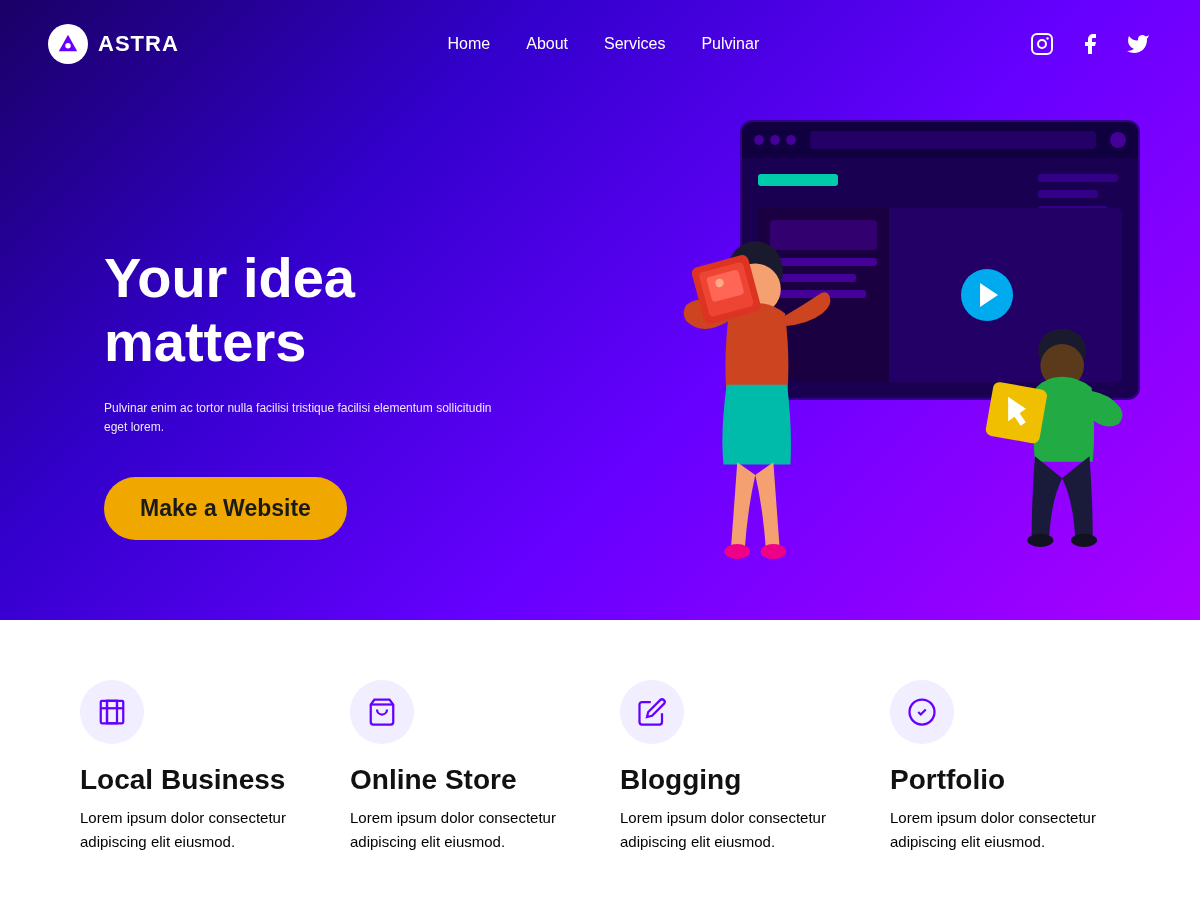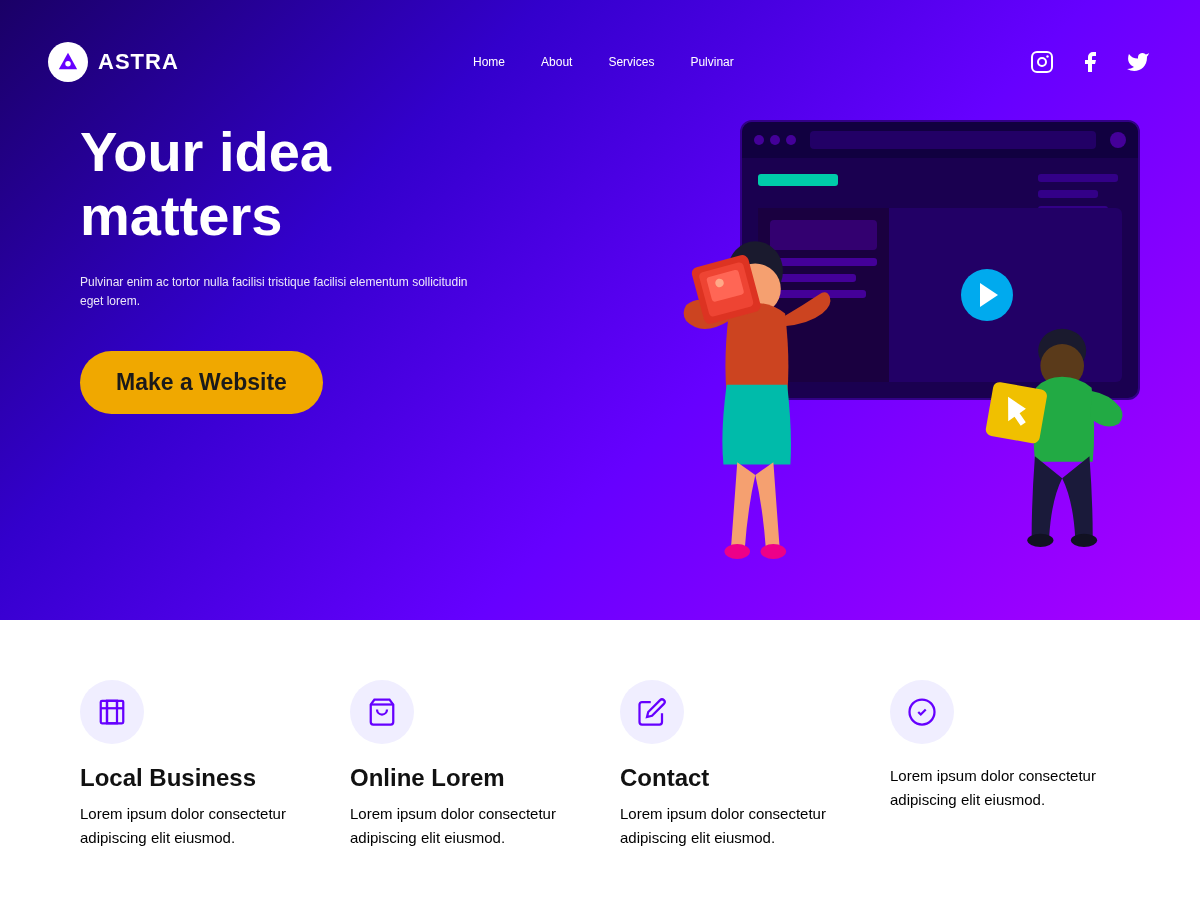--- a/index.html
+++ b/index.html
@@ -7,21 +7,20 @@
 
     
     header {
       position: absolute;
       top: 0; left: 0; right: 0;
       display: flex;
       align-items: center;
       justify-content: space-between;
       padding: 24px 48px;
       z-index: 10;
-      margin-top: 18px;
     }
     .logo {
       display: flex;
       align-items: center;
       gap: 10px;
       color: white;
       text-decoration: none;
     }
     .logo-icon {
       width: 40px; height: 40px;
@@ -39,21 +38,21 @@
       color: white;
     }
     nav {
       display: flex;
       align-items: center;
       gap: 36px;
     }
     nav a {
       color: white;
       text-decoration: none;
-      font-size: 12px;
+      font-size: 16px;
       font-weight: 500;
     }
     .social-icons {
       display: flex;
       align-items: center;
       gap: 20px;
     }
     .social-icon {
       color: white;
       font-size: 20px;
@@ -61,22 +60,23 @@
       width: 28px; height: 28px;
       display: flex; align-items: center; justify-content: center;
     }
 
     
     .hero {
       background: linear-gradient(135deg, #1a0066 0%, #3300cc 30%, #6600ff 60%, #8800ff 80%, #aa00ff 100%);
       min-height: 620px;
       position: relative;
       display: flex;
-      align-items: flex-start;
+      align-items: flex-end;
       overflow: hidden;
+      padding-left: 24px;
     }
     .hero-content {
       padding: 120px 80px 80px;
       max-width: 550px;
       position: relative;
       z-index: 2;
     }
     .hero-title {
       font-size: 56px;
       font-weight: 800;
@@ -208,21 +208,21 @@
       border-radius: 50%;
       display: flex;
       align-items: center;
       justify-content: center;
       margin-bottom: 20px;
     }
     .service-icon-wrap svg {
       width: 30px; height: 30px;
     }
     .service-title {
-      font-size: 24px;
+      font-size: 28px;
       font-weight: 700;
       color: #111;
       margin-bottom: 10px;
     }
     .service-desc {
       font-size: 15px;
       color: #000000;
       line-height: 1.6;
     }
   </style>
@@ -384,39 +384,40 @@
     </div>
 
     <div class="service-item">
       <div class="service-icon-wrap">
         <svg viewBox="0 0 24 24" fill="none" stroke="#6600ff" stroke-width="1.8" xmlns="http://www.w3.org/2000/svg">
           <path d="M6 2L3 6v14a2 2 0 002 2h14a2 2 0 002-2V6l-3-4z"></path>
           <line x1="3" y1="6" x2="21" y2="6"></line>
           <path d="M16 10a4 4 0 01-8 0"></path>
         </svg>
       </div>
-      <h3 class="service-title">Online Lorem</h3>
+      <h3 class="service-title">Online Store</h3>
       <p class="service-desc">Lorem ipsum dolor consectetur adipiscing elit eiusmod.</p>
     </div>
 
     <div class="service-item">
       <div class="service-icon-wrap">
         <svg viewBox="0 0 24 24" fill="none" stroke="#6600ff" stroke-width="1.8" xmlns="http://www.w3.org/2000/svg">
           <path d="M11 4H4a2 2 0 00-2 2v14a2 2 0 002 2h14a2 2 0 002-2v-7"></path>
           <path d="M18.5 2.5a2.121 2.121 0 013 3L12 15l-4 1 1-4 9.5-9.5z"></path>
         </svg>
       </div>
-      <h3 class="service-title">Contact</h3>
+      <h3 class="service-title">Blogging</h3>
       <p class="service-desc">Lorem ipsum dolor consectetur adipiscing elit eiusmod.</p>
     </div>
 
     <div class="service-item">
       <div class="service-icon-wrap">
         <svg viewBox="0 0 24 24" fill="none" stroke="#6600ff" stroke-width="1.8" xmlns="http://www.w3.org/2000/svg">
           <circle cx="12" cy="12" r="10"></circle>
           <polyline points="9 12 11 14 15 10"></polyline>
         </svg>
       </div>
+      <h3 class="service-title">Portfolio</h3>
       <p class="service-desc">Lorem ipsum dolor consectetur adipiscing elit eiusmod.</p>
     </div>
 
   </div>
 </section>
 
 </body></html>

